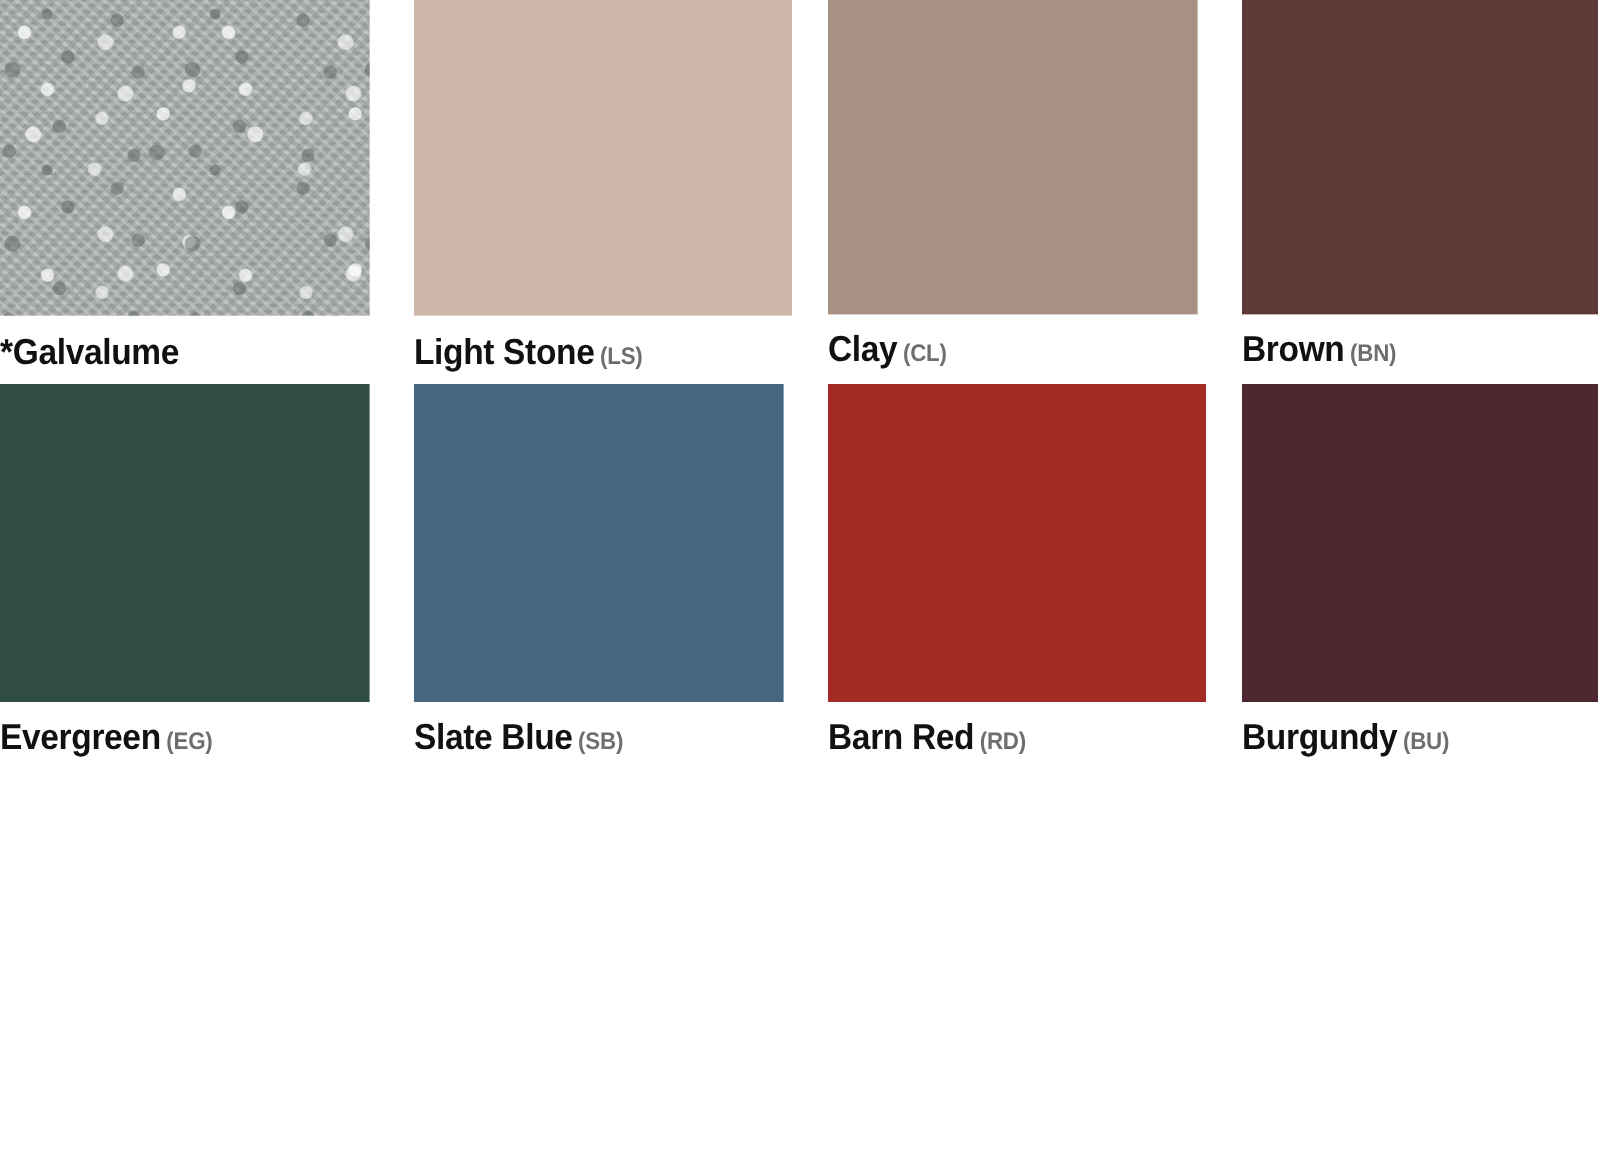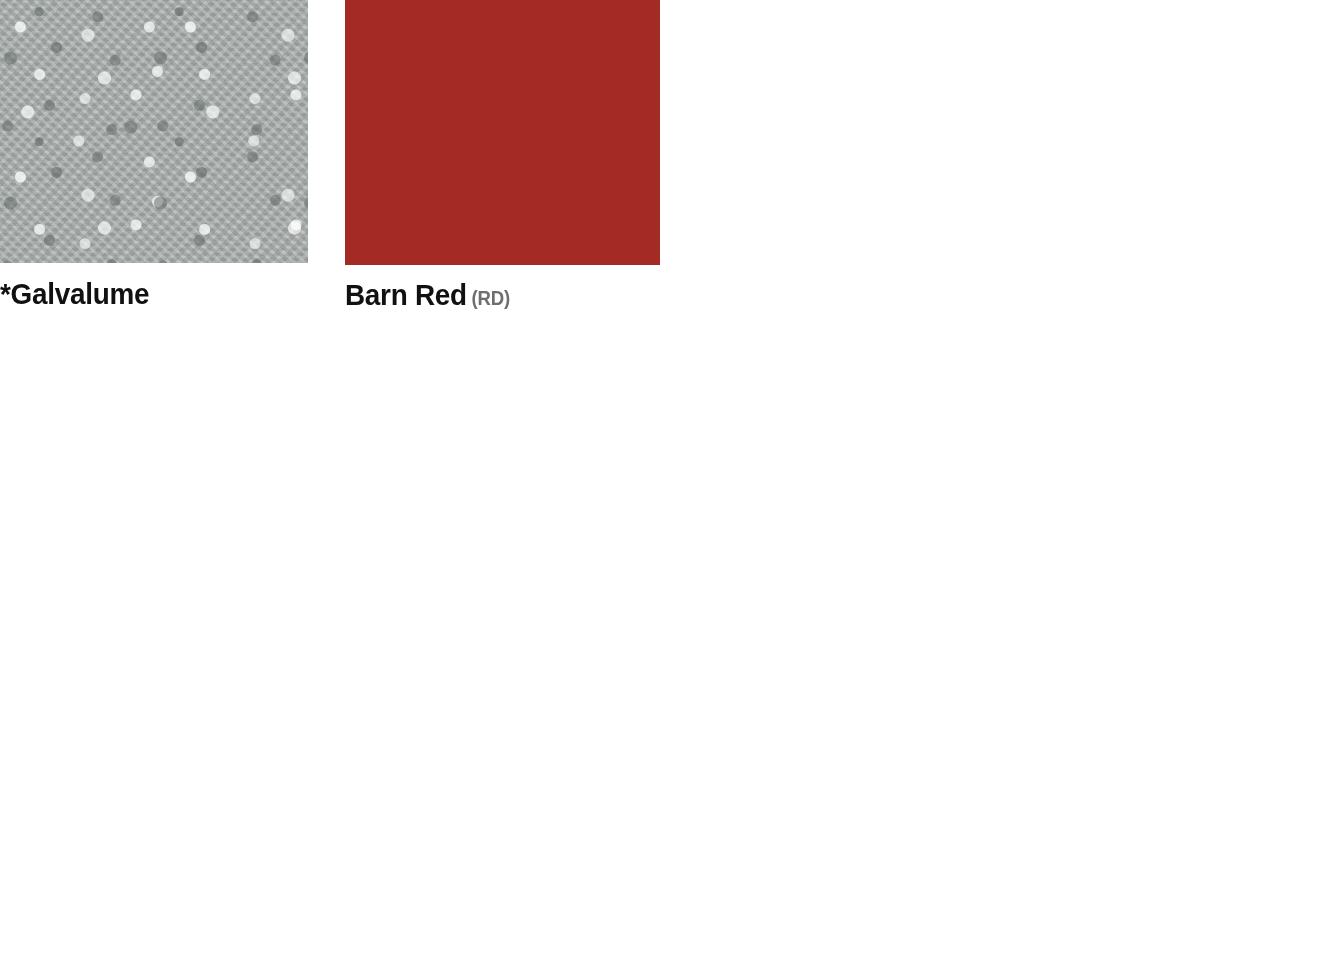--- a/index.html
+++ b/index.html
@@ -115,28 +115,52 @@
 
 <div class="chart">
   <div class="grid">
 
     <div class="cell row1 col1">
       <div class="swatch tex-galvalume"></div>
       <div class="caption"><span>*Galvalume</span><span class="code"></span></div>
     </div>
 
 
+    <div class="cell row1 col3">
+      <div class="swatch" style="background-color: rgb(205, 182, 168);"></div>
+      <div class="caption"><span>Light Stone</span><span class="code">(LS)</span></div>
+    </div>
+
+
+    <div class="cell row2 col1">
+      <div class="swatch" style="background-color: rgb(168, 145, 131);"></div>
+      <div class="caption"><span>Clay</span><span class="code">(CL)</span></div>
+    </div>
 
 
 
+    <div class="cell row2 col4">
+      <div class="swatch" style="background-color: rgb(94, 58, 54);"></div>
+      <div class="caption"><span>Brown</span><span class="code">(BN)</span></div>
+    </div>
 
+    <div class="cell row3 col1">
+      <div class="swatch" style="background-color: rgb(47, 77, 69);"></div>
+      <div class="caption"><span>Evergreen</span><span class="code">(EG)</span></div>
+    </div>
 
-
-
+    <div class="cell row3 col2">
+      <div class="swatch" style="background-color: rgb(70, 103, 130);"></div>
+      <div class="caption"><span>Slate Blue</span><span class="code">(SB)</span></div>
+    </div>
 
     <div class="cell row3 col3">
       <div class="swatch" style="background-color: rgb(163, 42, 37);"></div>
       <div class="caption"><span>Barn Red</span><span class="code">(RD)</span></div>
     </div>
 
+    <div class="cell row3 col4">
+      <div class="swatch" style="background-color: rgb(77, 38, 48);"></div>
+      <div class="caption"><span>Burgundy</span><span class="code">(BU)</span></div>
+    </div>
 
   </div>
 </div>
 
 </body></html>

